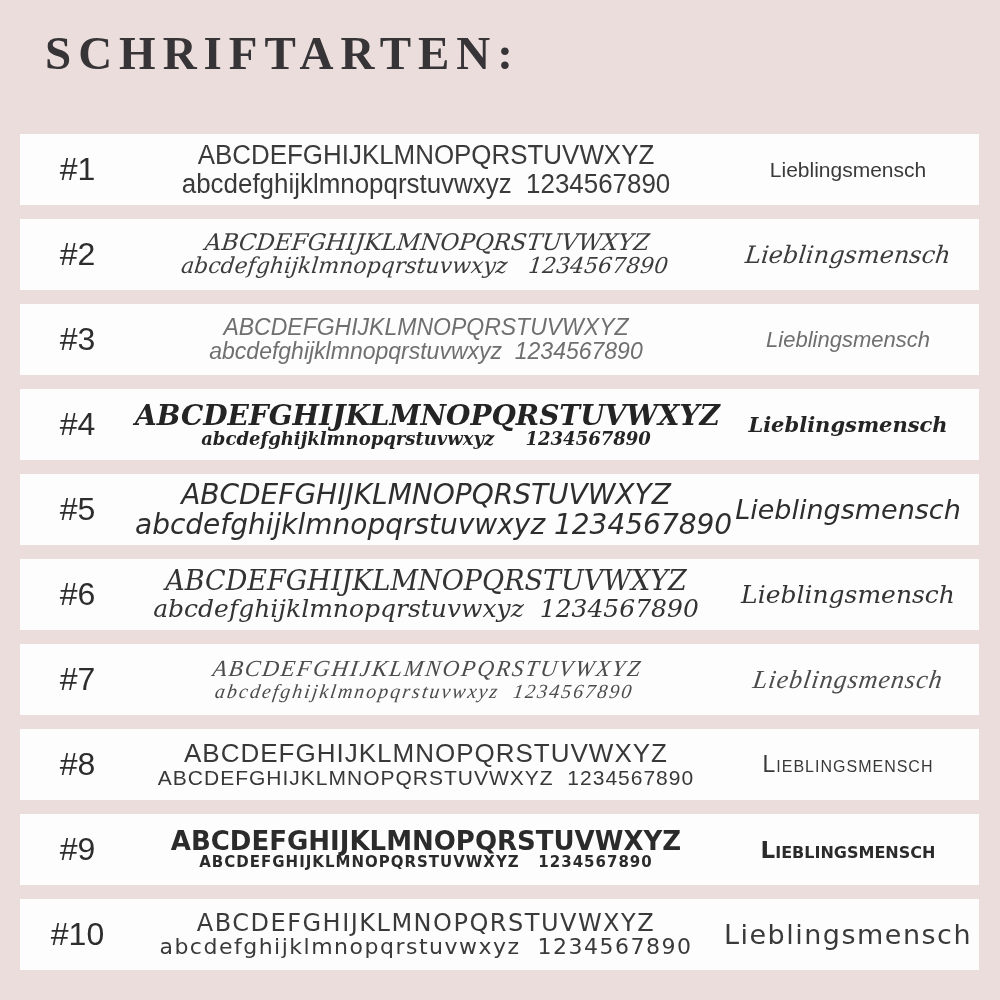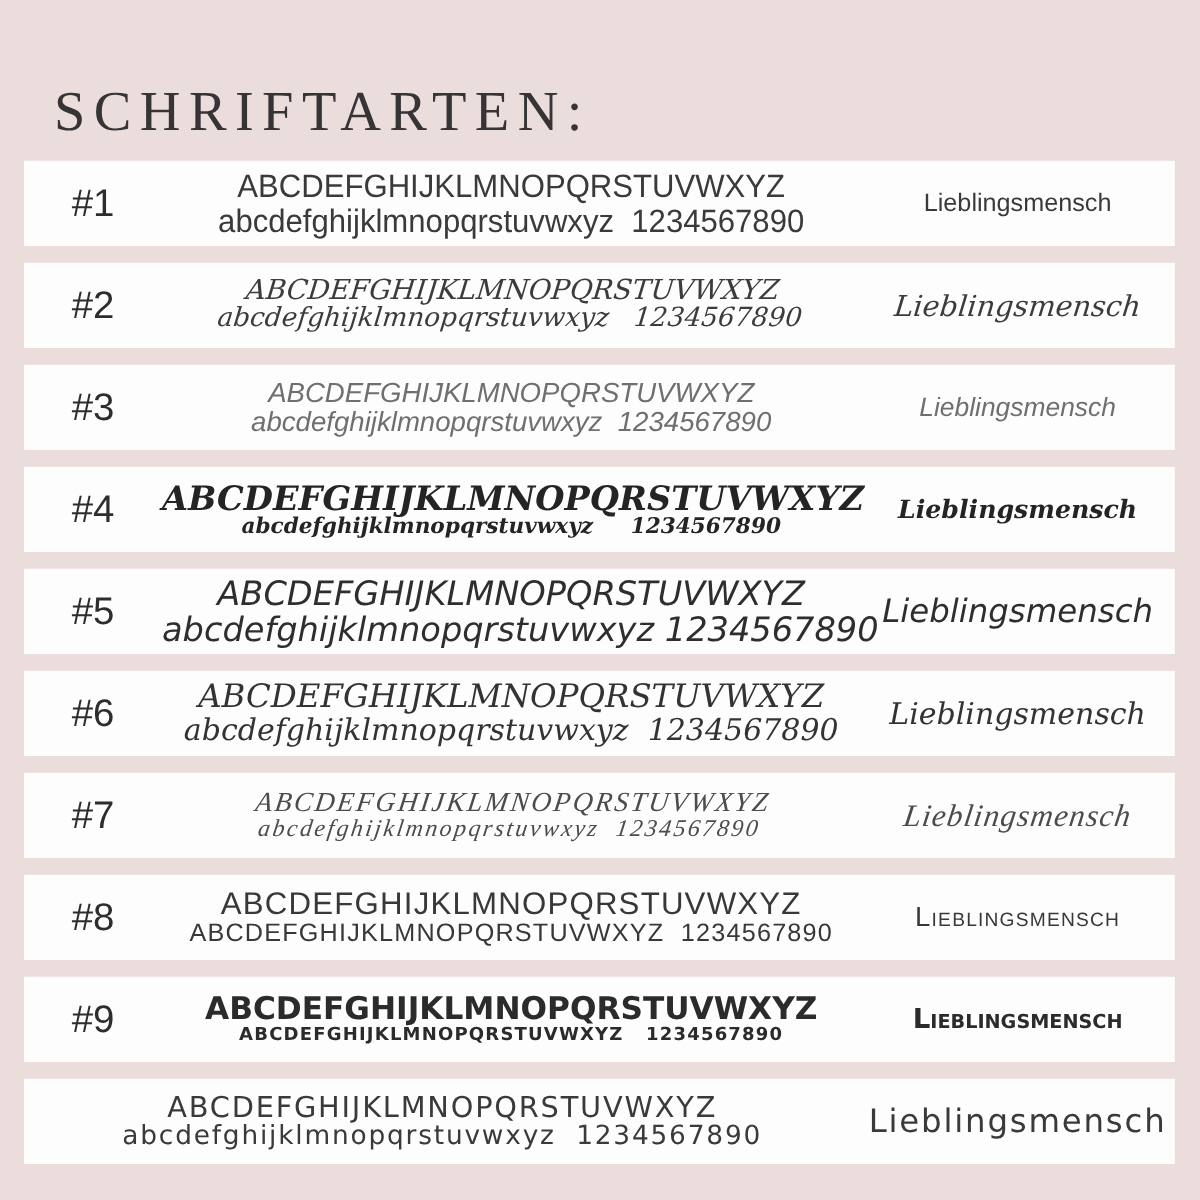--- a/index.html
+++ b/index.html
@@ -15,26 +15,25 @@
     color: #333;
     position: relative;
   }
 
   
   .title {
     position: absolute;
     left: 45px;
     top: 26px;
     font-family: "Liberation Serif", serif;
-    font-weight: 400;
+    font-weight: 700;
     font-size: 47px;
     letter-spacing: 7px;
     color: #363436;
     white-space: nowrap;
-    margin-top: 40px;
   }
 
   
   .rows {
     position: absolute;
     top: 134px;
     left: 20px;
     width: 959px;
   }
   .row {
@@ -204,20 +203,21 @@
     <div class="row f9">
       <div class="label-col">#9</div>
       <div class="mid-col">
         <div class="up">ABCDEFGHIJKLMNOPQRSTUVWXYZ</div>
         <div class="low">ABCDEFGHIJKLMNOPQRSTUVWXYZ   1234567890</div>
       </div>
       <div class="sample-col">Lieblingsmensch</div>
     </div>
 
     <div class="row f10">
+      <div class="label-col">#10</div>
       <div class="mid-col">
         <div class="up">ABCDEFGHIJKLMNOPQRSTUVWXYZ</div>
         <div class="low">abcdefghijklmnopqrstuvwxyz  1234567890</div>
       </div>
       <div class="sample-col">Lieblingsmensch</div>
     </div>
 
   </div>
 </div>
 

